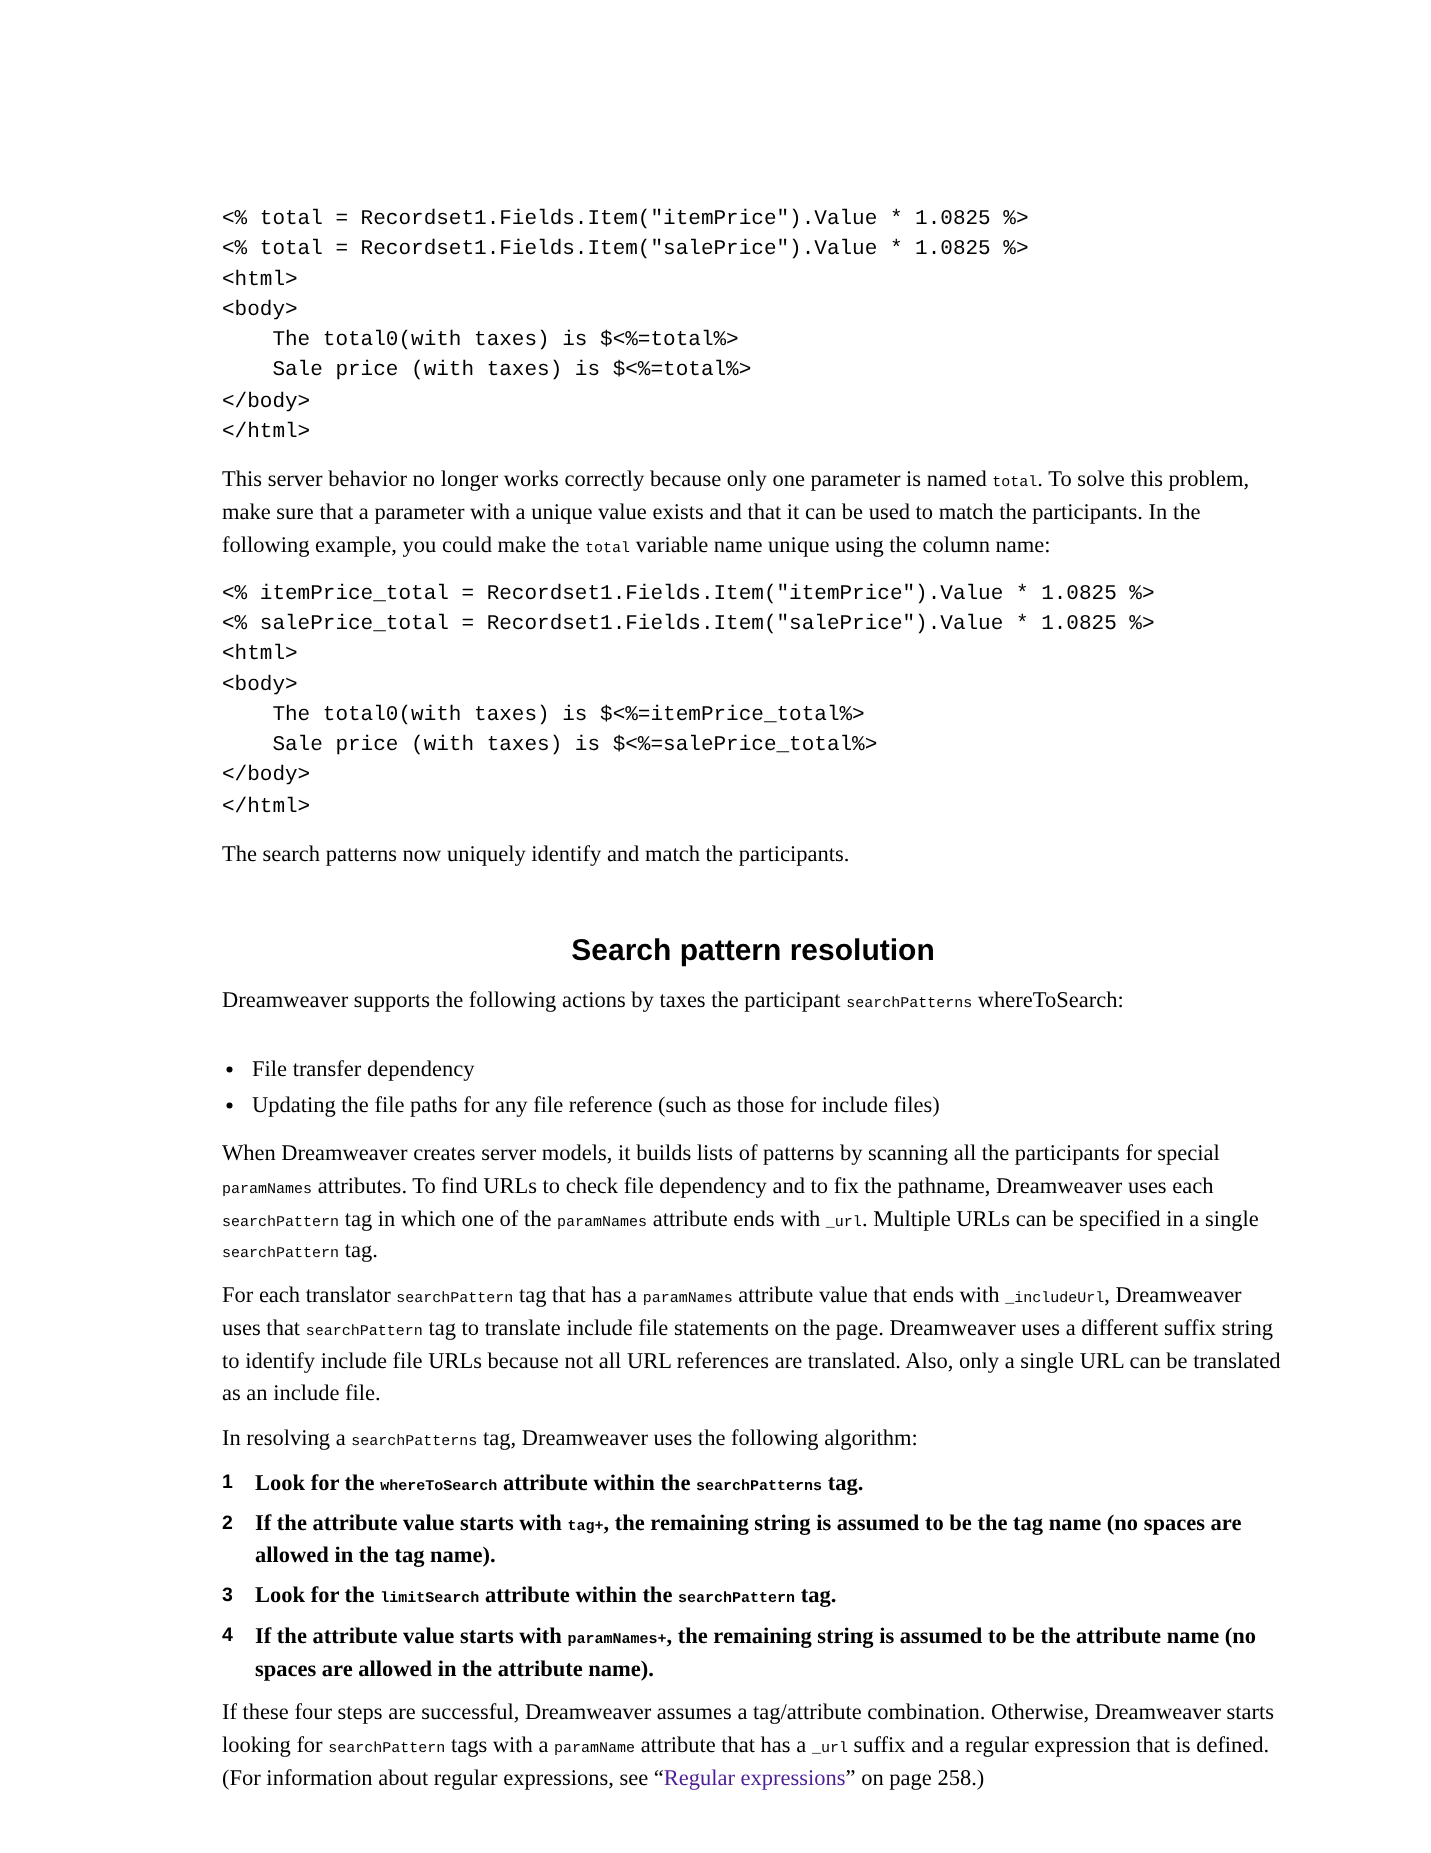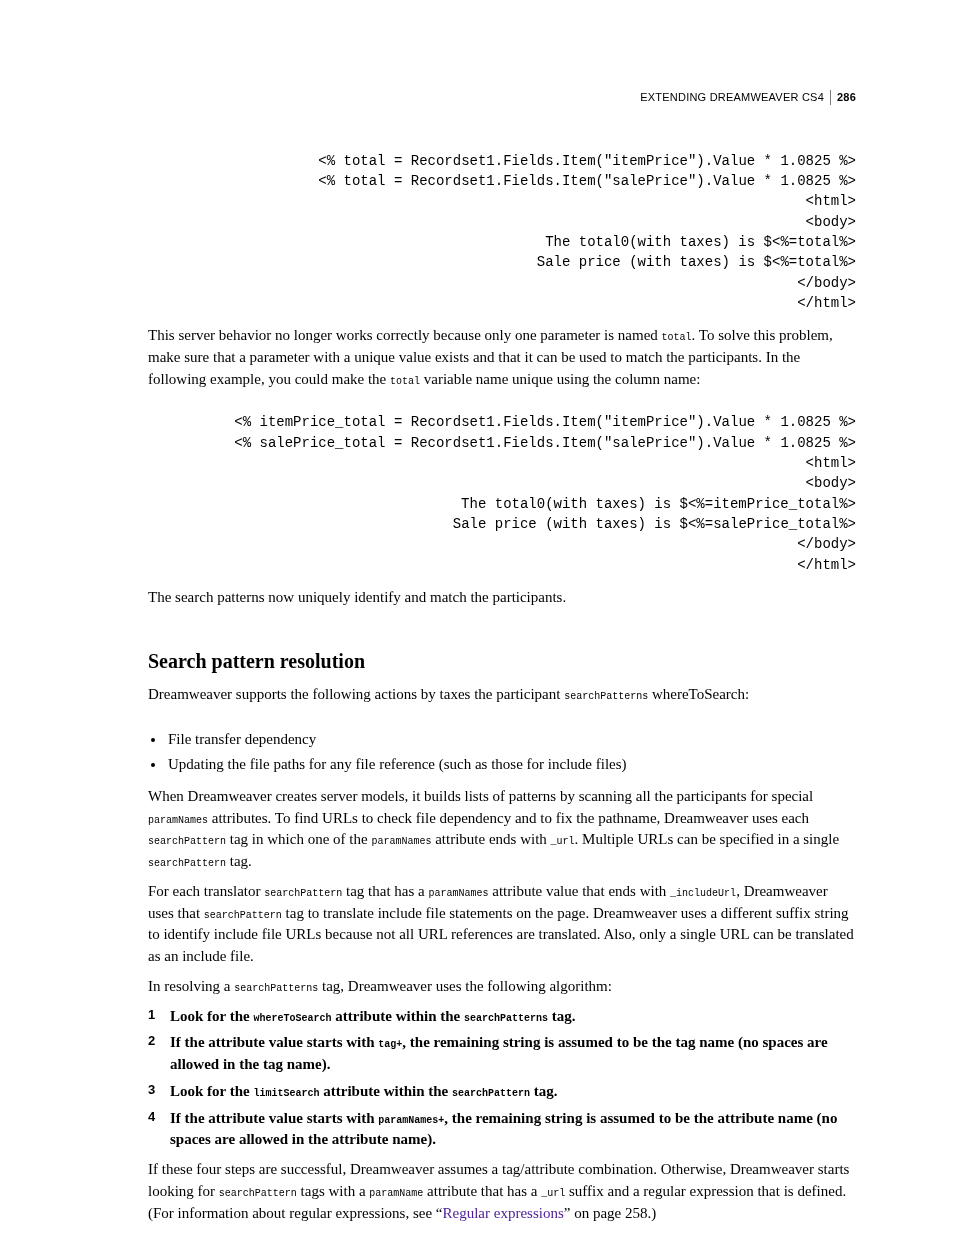--- a/index.html
+++ b/index.html
@@ -27,33 +27,33 @@
     padding-left: 6px;
     margin-left: 6px;
     font-weight: 700;
   }
   .running-head .line2 { font-weight: 700; }
   pre.code {
     font-family: "Courier New", Courier, monospace;
     font-size: 14px;
     line-height: 1.45;
     white-space: pre;
-    margin: 22px 0 12px 0;
-    text-align: right;
+    margin: 10px 0 12px 0;
   }
   code.inline {
     font-family: "Courier New", Courier, monospace;
     font-size: 10px;
   }
   p { margin: 8px 0; }
   h2.section {
-    font-family: Liberation Serif, serif;
+    font-family: Liberation Sans, sans-serif;
     font-weight: 700;
     font-size: 20px;
     margin: 38px 0 6px 0;
+    text-align: center;
   }
   ul.bullets { margin: 24px 0 10px 0; padding-left: 18px; }
   ul.bullets li { margin: 3px 0; padding-left: 2px; }
   ol.steps {
     list-style: none;
     margin: 8px 0;
     padding: 0;
     counter-reset: step;
   }
   ol.steps li {
@@ -71,23 +71,20 @@
     font-family: "Myriad Pro", "Helvetica Neue", Arial, sans-serif;
     font-weight: 700;
     font-size: 13px;
   }
   a.xref { color: #4c1d95; text-decoration: none; }
 </style>
 </head>
 <body>
 
 <div class="running-head">
-  <div class="line1">
-    <span>EXTENDING DREAMWEAVER CS4</span><span class="pagecell">286</span>
-  </div>
 </div>
 
 <pre class="code">&lt;% total = Recordset1.Fields.Item("itemPrice").Value * 1.0825 %&gt;
 &lt;% total = Recordset1.Fields.Item("salePrice").Value * 1.0825 %&gt;
 &lt;html&gt;
 &lt;body&gt;
     The total0(with taxes) is $&lt;%=total%&gt;
     Sale price (with taxes) is $&lt;%=total%&gt;
 &lt;/body&gt;
 &lt;/html&gt;</pre>

